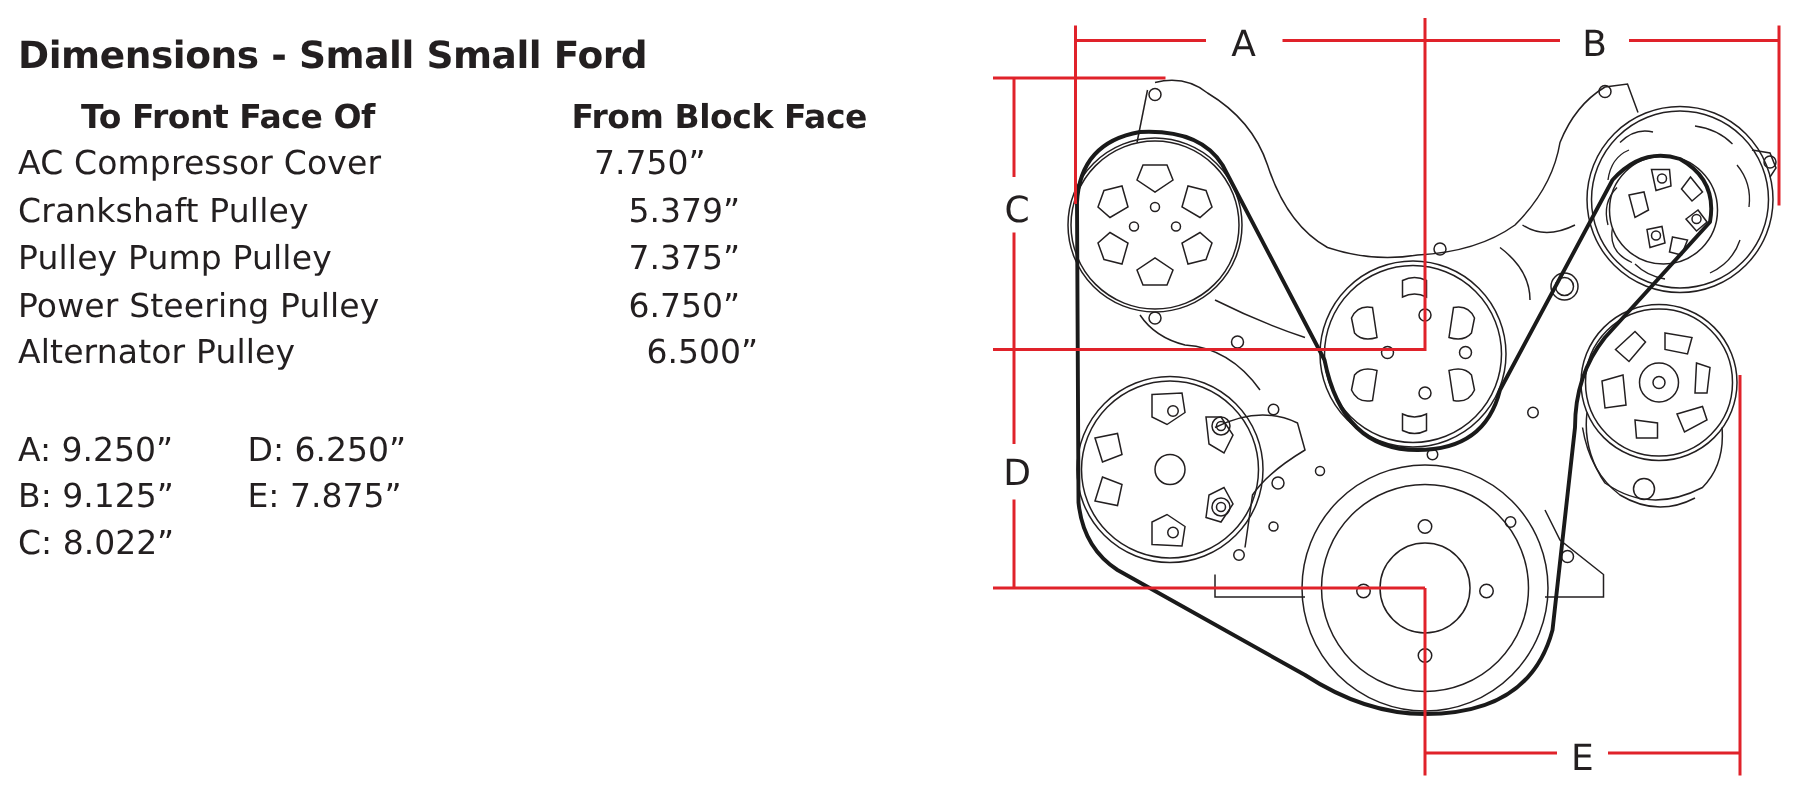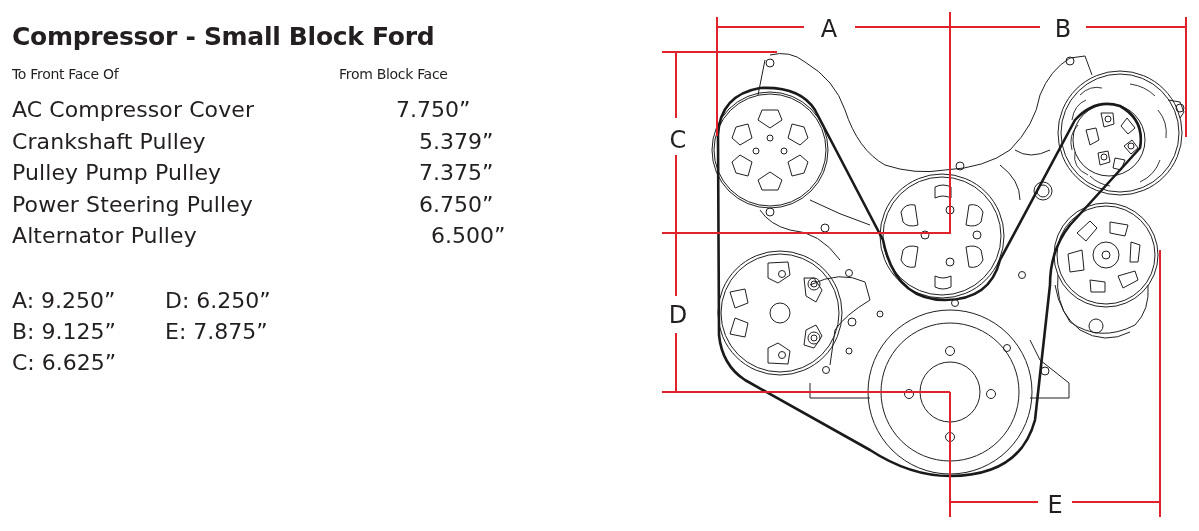--- a/index.html
+++ b/index.html
@@ -1,30 +1,30 @@
 <!DOCTYPE html>
 <html><head>
 <meta charset="utf-8">
 <style>
   html,body{margin:0;padding:0;background:#fff;}
   body{width:1199px;height:531px;position:relative;overflow:hidden;font-family:"DejaVu Sans","Liberation Sans",sans-serif;color:#231f20;}
   .title{position:absolute;left:12px;top:22px;font-size:25px;font-weight:bold;letter-spacing:-0.3px;}
   .table{position:absolute;left:12px;top:66px;}
-  .hdr{position:absolute;top:0;font-size:14px;font-weight:normal;white-space:nowrap;letter-spacing:-0.3px;}
+  .hdr{position:absolute;top:0;font-size:22px;font-weight:bold;white-space:nowrap;letter-spacing:-0.3px;margin-left:42px;}
   .row{position:absolute;font-size:22px;white-space:nowrap;letter-spacing:0.1px;text-align:center;}
   .val{position:absolute;font-size:22px;white-space:nowrap;}
   .dims{position:absolute;left:12px;top:288px;font-size:22px;}
   .dim{position:absolute;white-space:nowrap;}
   svg{position:absolute;left:0;top:0;}
   .lbl{font-family:"DejaVu Sans","Liberation Sans",sans-serif;font-size:24px;fill:#231f20;}
 </style>
 </head>
 <body>
 
-<div class="title">Compressor - Small Block Ford</div>
+<div class="title">Dimensions - Small Small Ford</div>
 
 <div class="table">
   <div class="hdr" style="left:0">To Front Face Of</div>
   <div class="hdr" style="left:327px">From Block Face</div>
 
   <div class="row" style="left:0;top:31px">AC Compressor Cover</div>
   <div class="val" style="left:384px;top:31px">7.750”</div>
 
   <div class="row" style="left:0;top:63px">Crankshaft Pulley</div>
   <div class="val" style="left:407px;top:63px">5.379”</div>
@@ -35,21 +35,21 @@
   <div class="row" style="left:0;top:126px">Power Steering Pulley</div>
   <div class="val" style="left:407px;top:126px">6.750”</div>
 
   <div class="row" style="left:0;top:157px">Alternator Pulley</div>
   <div class="val" style="left:419px;top:157px">6.500”</div>
 </div>
 
 <div class="dims">
   <div class="dim" style="left:0;top:0">A: 9.250”</div>
   <div class="dim" style="left:0;top:31px">B:  9.125”</div>
-  <div class="dim" style="left:0;top:62px">C: 6.625”</div>
+  <div class="dim" style="left:0;top:62px">C: 8.022”</div>
   <div class="dim" style="left:153px;top:0">D: 6.250”</div>
   <div class="dim" style="left:153px;top:31px">E:  7.875”</div>
 </div>
 
 <svg width="1199" height="531" viewBox="0 0 1199 531">
 
   <g fill="none" stroke="#231f20" stroke-width="1">
     <path d="M770,55 Q790,50 805,62 Q835,80 845,110 Q858,150 885,165 Q915,175 945,170 Q985,168 1010,150 Q1035,125 1040,95 Q1050,70 1070,58 L1085,56 L1092,75"></path>
     <path d="M765,60 L758,95"></path>
     <circle cx="770" cy="63" r="4"></circle>

